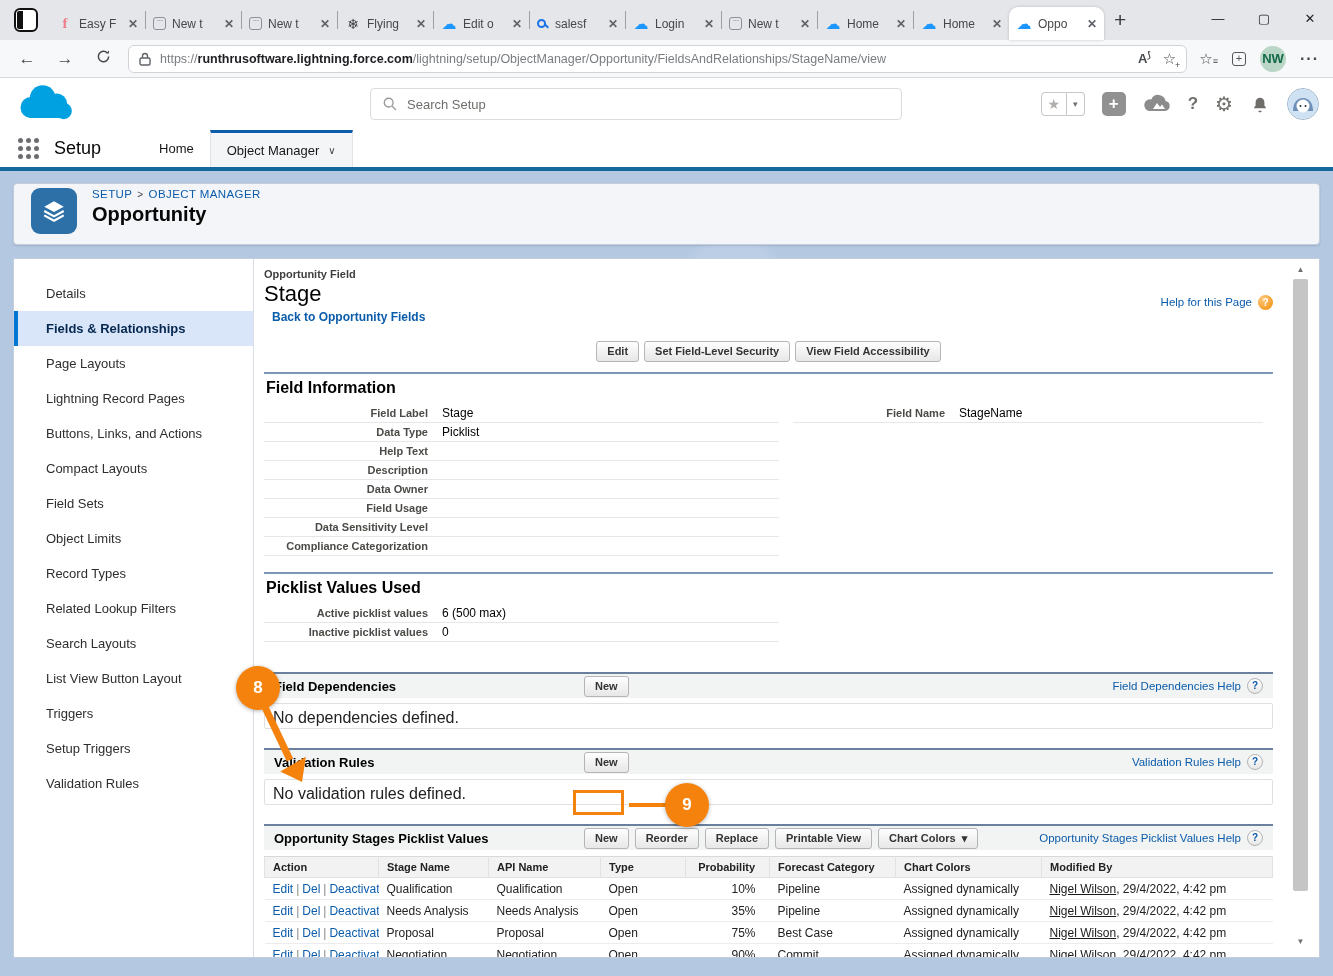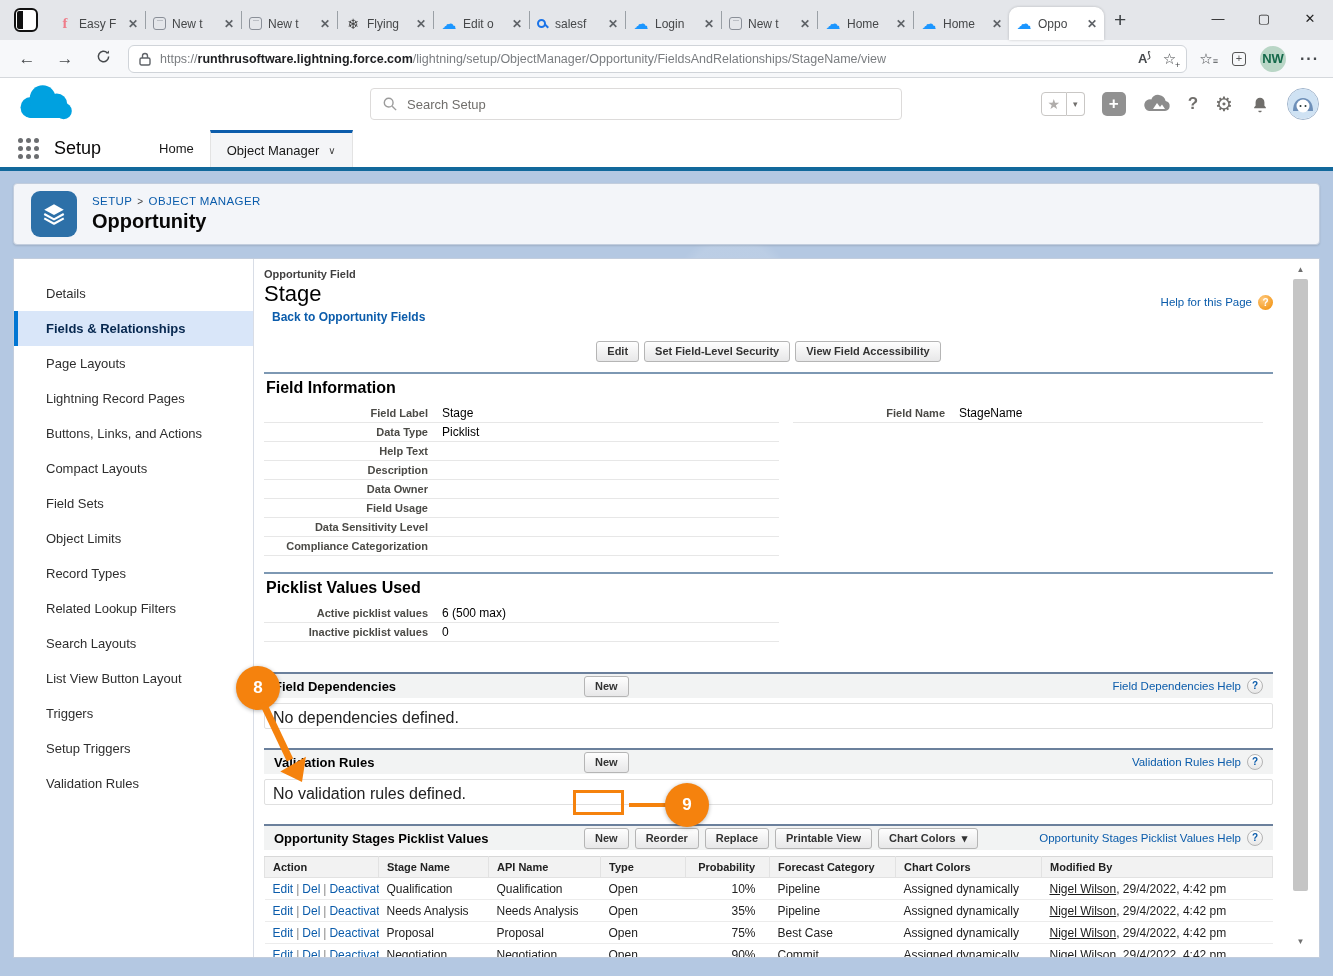--- a/index.html
+++ b/index.html
@@ -66,21 +66,21 @@
   .nav-tab.active { background:#f4f5f7; border-top:3px solid #0b5cab; border-left:1px solid #e3e3e3; border-right:1px solid #e3e3e3; }
   .chev { font-size:10px; color:#444; }
 
   
   .setup-bg { height:805px; padding:12px 13px 0; position:relative; overflow:hidden;
     background:#b4c8e2;
     background-image:radial-gradient(circle at 20% 30%, rgba(255,255,255,.14) 0 60px, transparent 70px),
                      radial-gradient(circle at 75% 70%, rgba(255,255,255,.12) 0 90px, transparent 100px),
                      radial-gradient(circle at 55% 15%, rgba(255,255,255,.10) 0 50px, transparent 60px); }
 
-  .page-header-card { height:62px; background:#f3f5f9; border:1px solid #c2cddd; border-radius:4px; display:flex; align-items:center; padding:4px 17px; margin-bottom:13px; box-shadow:0 1px 2px rgba(0,0,0,.12); }
+  .page-header-card { height:62px; background:#f3f5f9; border:1px solid #c2cddd; border-radius:4px; display:flex; align-items:flex-start; padding:4px 17px; margin-bottom:13px; box-shadow:0 1px 2px rgba(0,0,0,.12); }
   .obj-icon { width:46px; height:46px; background:#2d70a8; border-radius:9px; display:flex; align-items:center; justify-content:center; margin-right:15px; }
   .breadcrumb { font-size:11.5px; color:#0b5cab; letter-spacing:.4px; }
   .breadcrumb .bsep { color:#444; margin:0 5px; font-size:10px; }
   .page-title { font-size:20px; font-weight:bold; color:#080707; margin-top:3px; }
 
   .content-row { display:flex; height:700px; background:#fff; border:1px solid #c2cddd; overflow:hidden; }
   .sidebar { width:240px; border-right:1px solid #d8dde6; padding-top:17px; flex-shrink:0; }
   .side-item { height:35px; display:flex; align-items:center; padding-left:32px; font-size:13px; color:#2e2e2e; position:relative; }
   .side-item.active { background:#d9e6f9; font-weight:bold; color:#06274f; }
   .side-item.active::before { content:""; position:absolute; left:0; top:0; bottom:0; width:4px; background:#0176d3; }

